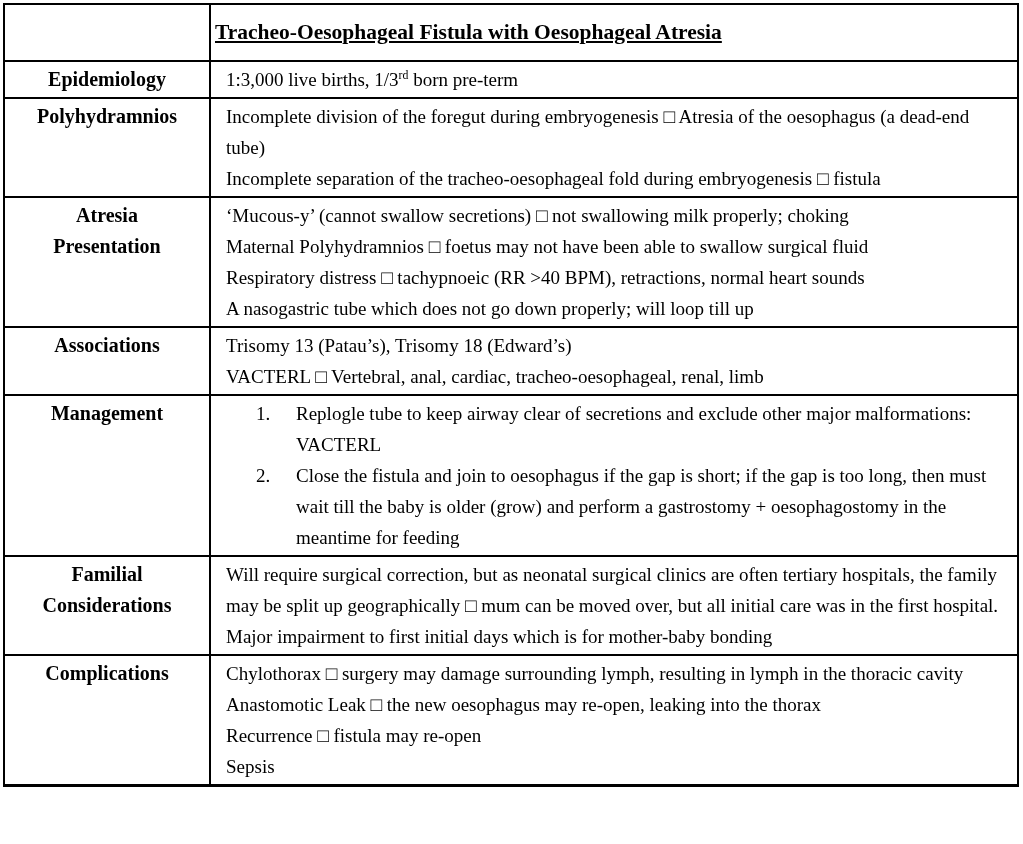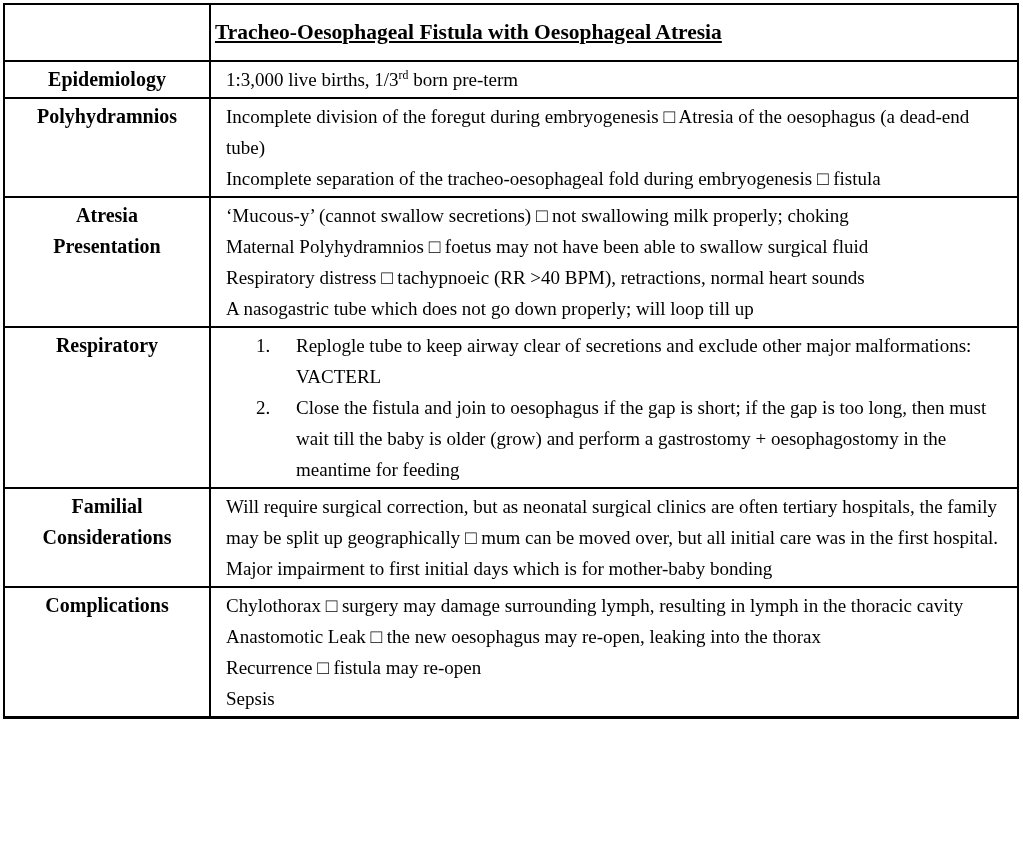--- a/index.html
+++ b/index.html
@@ -96,21 +96,30 @@
           </td>
           <td class="content-cell">
             <div class="content-line"><span>‘Mucous-y’ (cannot swallow secretions) □ not swallowing milk properly; choking</span></div>
             <div class="content-line"><span>Maternal Polyhydramnios □ foetus may not have been able to swallow surgical fluid</span></div>
             <div class="content-line"><span>Respiratory distress □ tachypnoeic (RR &gt;40 BPM), retractions, normal heart sounds</span></div>
             <div class="content-line"><span>A nasogastric tube which does not go down properly; will loop till up</span></div>
           </td>
         </tr>
         <tr>
           <td class="label-cell">
-            <div>Respiratory</div>
+            <div>Associations</div>
+          </td>
+          <td class="content-cell">
+            <div class="content-line"><span>Trisomy 13 (Patau’s), Trisomy 18 (Edward’s)</span></div>
+            <div class="content-line"><span>VACTERL □ Vertebral, anal, cardiac, tracheo-oesophageal, renal, limb</span></div>
+          </td>
+        </tr>
+        <tr>
+          <td class="label-cell">
+            <div>Management</div>
           </td>
           <td class="content-cell">
             <div class="mgmt-item">
               <div class="mgmt-num">1.</div>
               <div class="mgmt-text">Replogle tube to keep airway clear of secretions and exclude other major malformations: VACTERL</div>
             </div>
             <div class="mgmt-item">
               <div class="mgmt-num">2.</div>
               <div class="mgmt-text">Close the fistula and join to oesophagus if the gap is short; if the gap is too long, then must wait till the baby is older (grow) and perform a gastrostomy + oesophagostomy in the meantime for feeding</div>
             </div>

